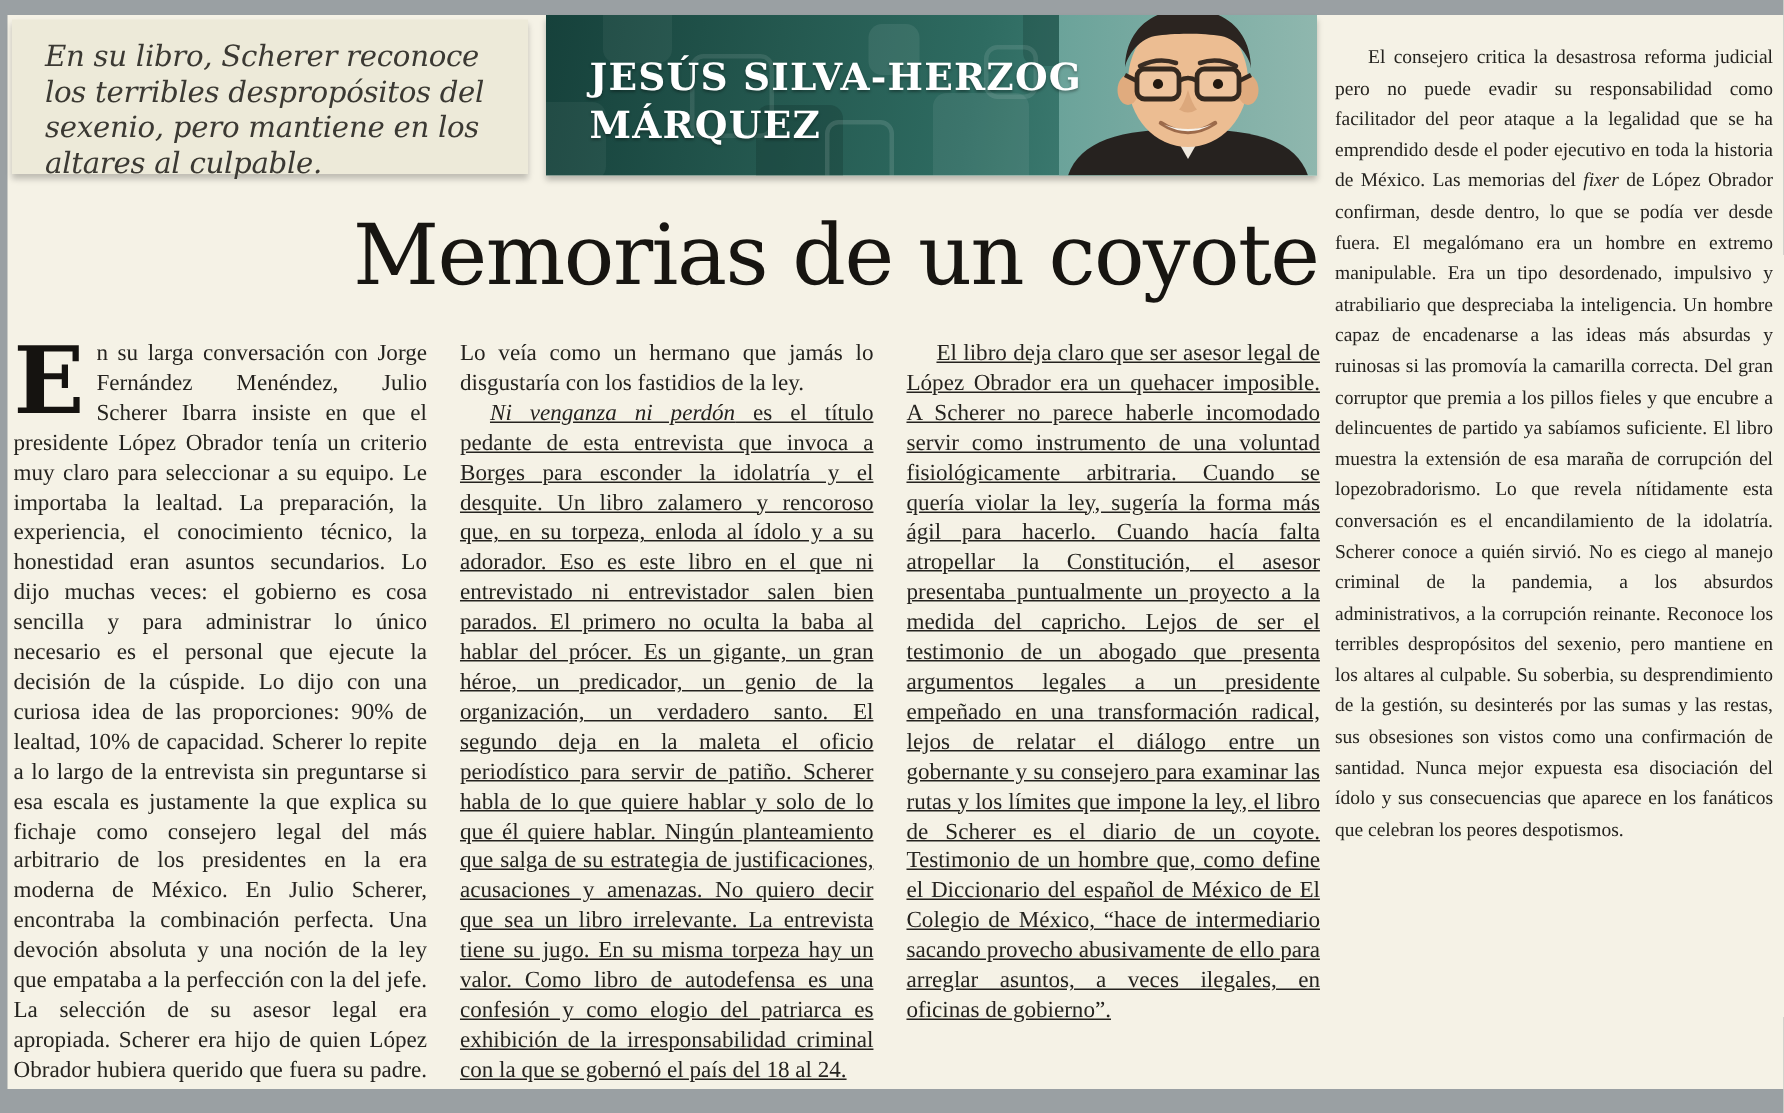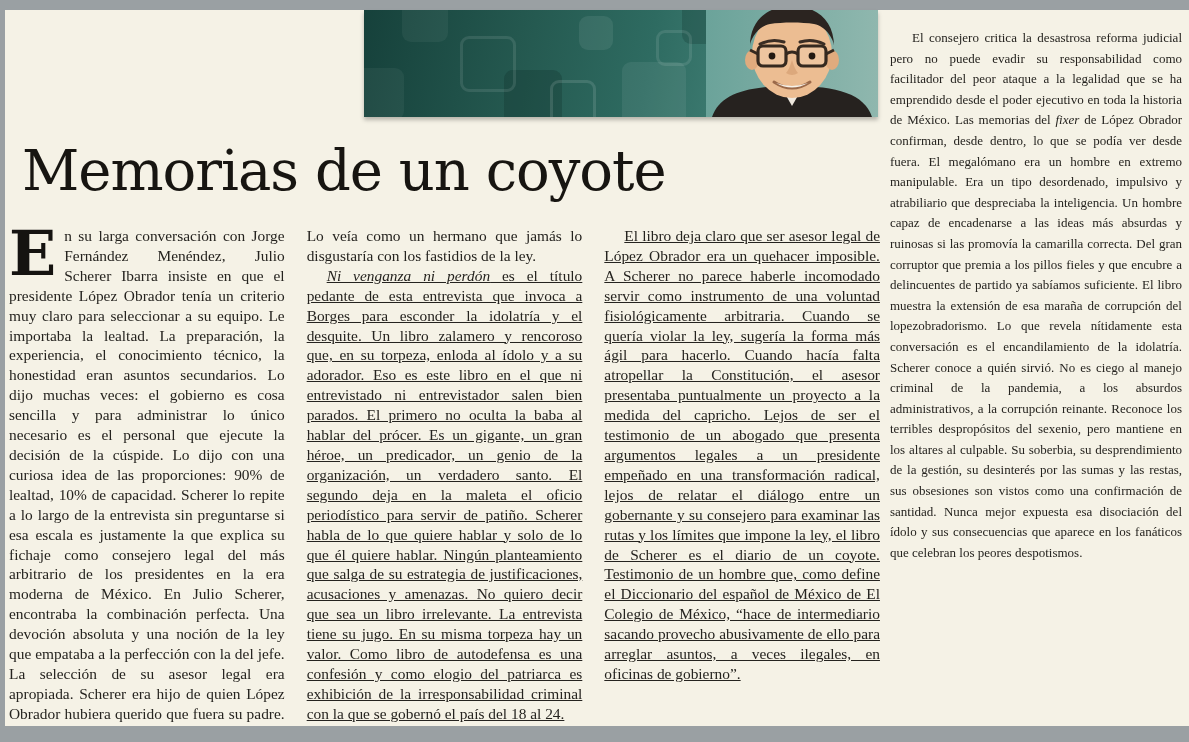--- a/index.html
+++ b/index.html
@@ -44,23 +44,23 @@
   .sq.f7{left:-12px;top:58px;width:52px;height:52px;background:rgba(255,255,255,0.05);}
   .banner-name{
     position:absolute;left:29px;top:26px;z-index:3;
     font-family:"DejaVu Serif",serif;font-weight:700;
     font-size:25px;line-height:32px;color:#ffffff;letter-spacing:0.8px;
     text-shadow:0 1px 2px rgba(0,0,0,0.35);
   }
   .photo{position:absolute;right:0;top:0;height:107px;width:172px;z-index:2;}
   
   .headline{
-    position:absolute;left:0;top:128px;width:874px;text-align:left;
+    position:absolute;left:0;top:128px;width:874px;text-align:right;
     font-family:"DejaVu Serif",serif;font-weight:400;
-    font-size:56px;color:#171511;letter-spacing:-1px;margin:0;padding-left:17px;
+    font-size:56px;color:#171511;letter-spacing:-1px;margin:0;
   }
   
   .article-cols{
     position:absolute;left:4px;top:216px;width:871px;
     column-count:3;column-gap:22px;
     font-size:15.4px;line-height:19.9px;color:#25231f;
     text-align:justify;
   }
   .article-cols p{margin:0;}
   .article-cols p.indent{text-indent:20px;text-decoration:underline;}
@@ -76,35 +76,40 @@
     font-size:13px;line-height:20.6px;color:#25231f;text-align:justify;
   }
   .col4 p{margin:0;text-indent:22px;}
   em{font-style:italic;}
 </style>
 </head>
 <body>
 
 <div class="page">
 
+  <div class="quote-box">
+    <p>En su libro, Scherer reconoce los terribles despropósitos del sexenio, pero mantiene en los altares al culpable.</p>
+  </div>
 
   <div class="banner">
     <div>
       <div class="sq f1"></div>
         <div class="sq f2"></div>
         <div class="sq f3"></div>
       <div class="sq f4"></div>
         <div class="sq f5"></div>
         <div class="sq f6"></div>
       <div class="sq f7"></div>
         <div class="sq o1"></div>
         <div class="sq o2"></div>
       <div class="sq o3"></div>
     </div>
     <div class="banner-name">
+      <div>JESÚS SILVA-HERZOG</div>
+      <div>MÁRQUEZ</div>
     </div>
     <svg class="photo" viewBox="0 0 172 107" aria-hidden="true">
       <defs>
         <linearGradient id="bgph" x1="0" y1="0" x2="1" y2="0">
           <stop offset="0" stop-color="#6ba39a"></stop>
             <stop offset="1" stop-color="#8fb7ae"></stop>
         </linearGradient>
       </defs>
       <rect x="0" y="0" width="172" height="107" fill="url(#bgph)"></rect>
 

